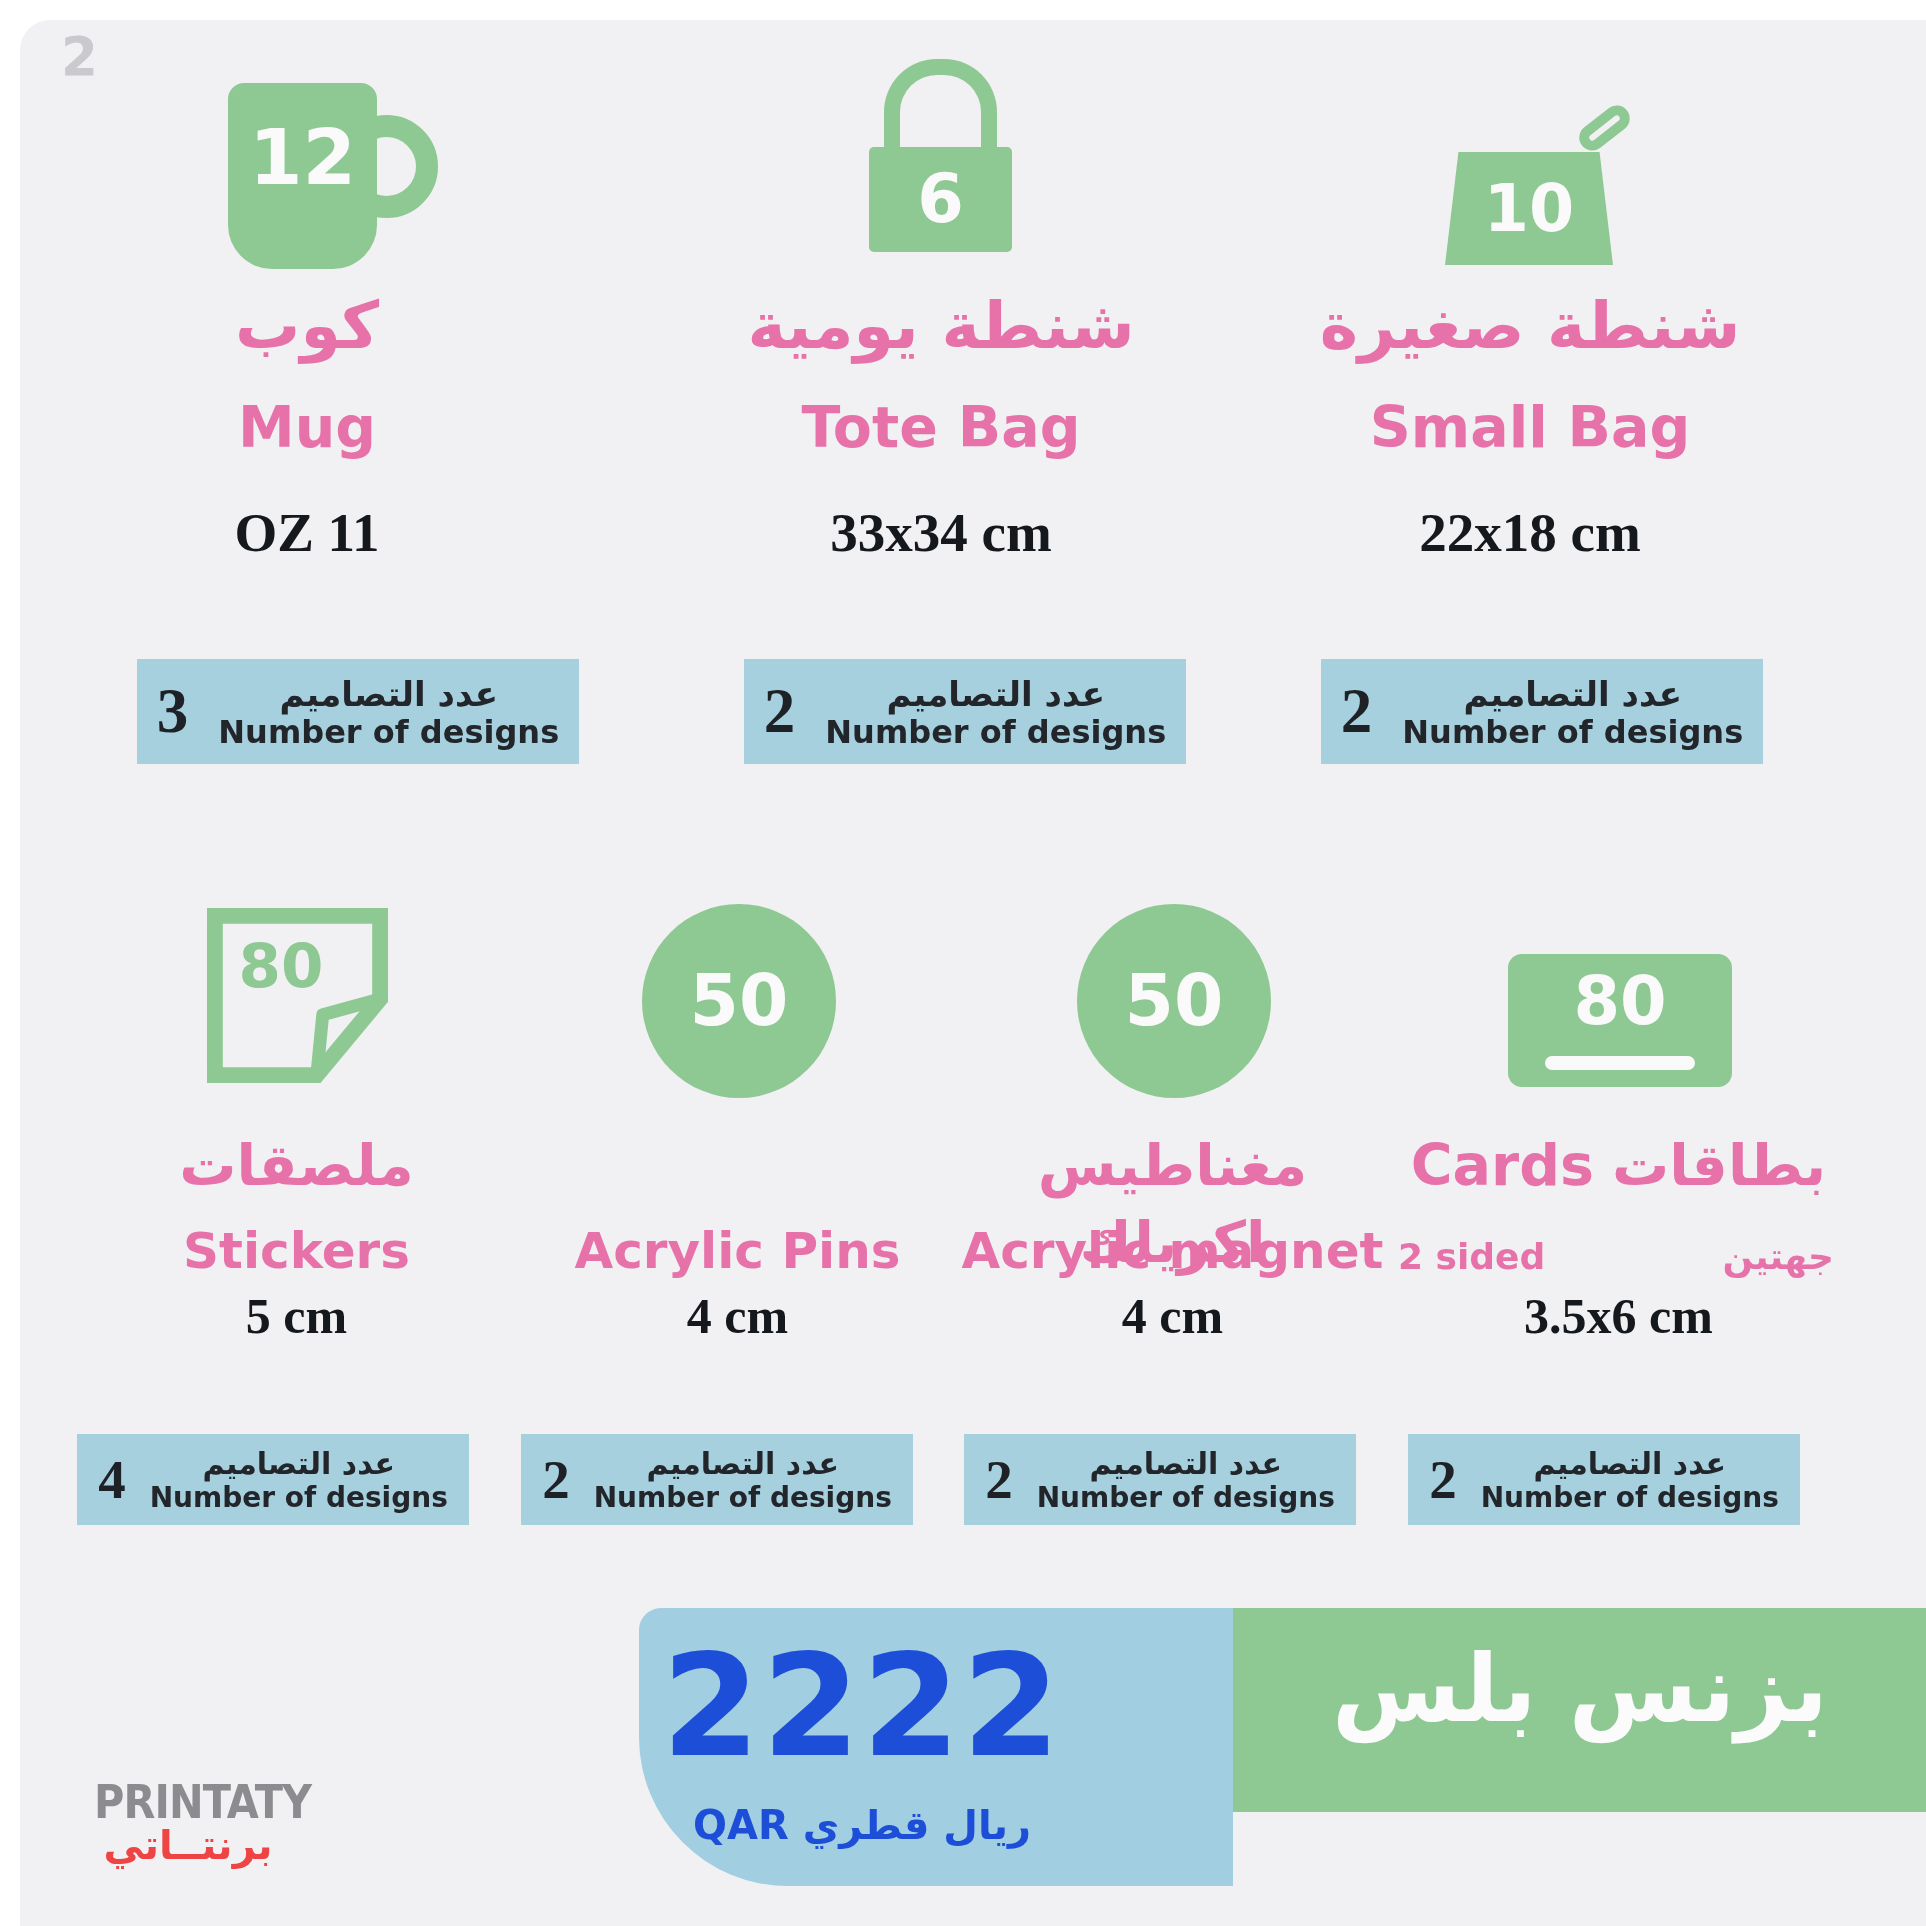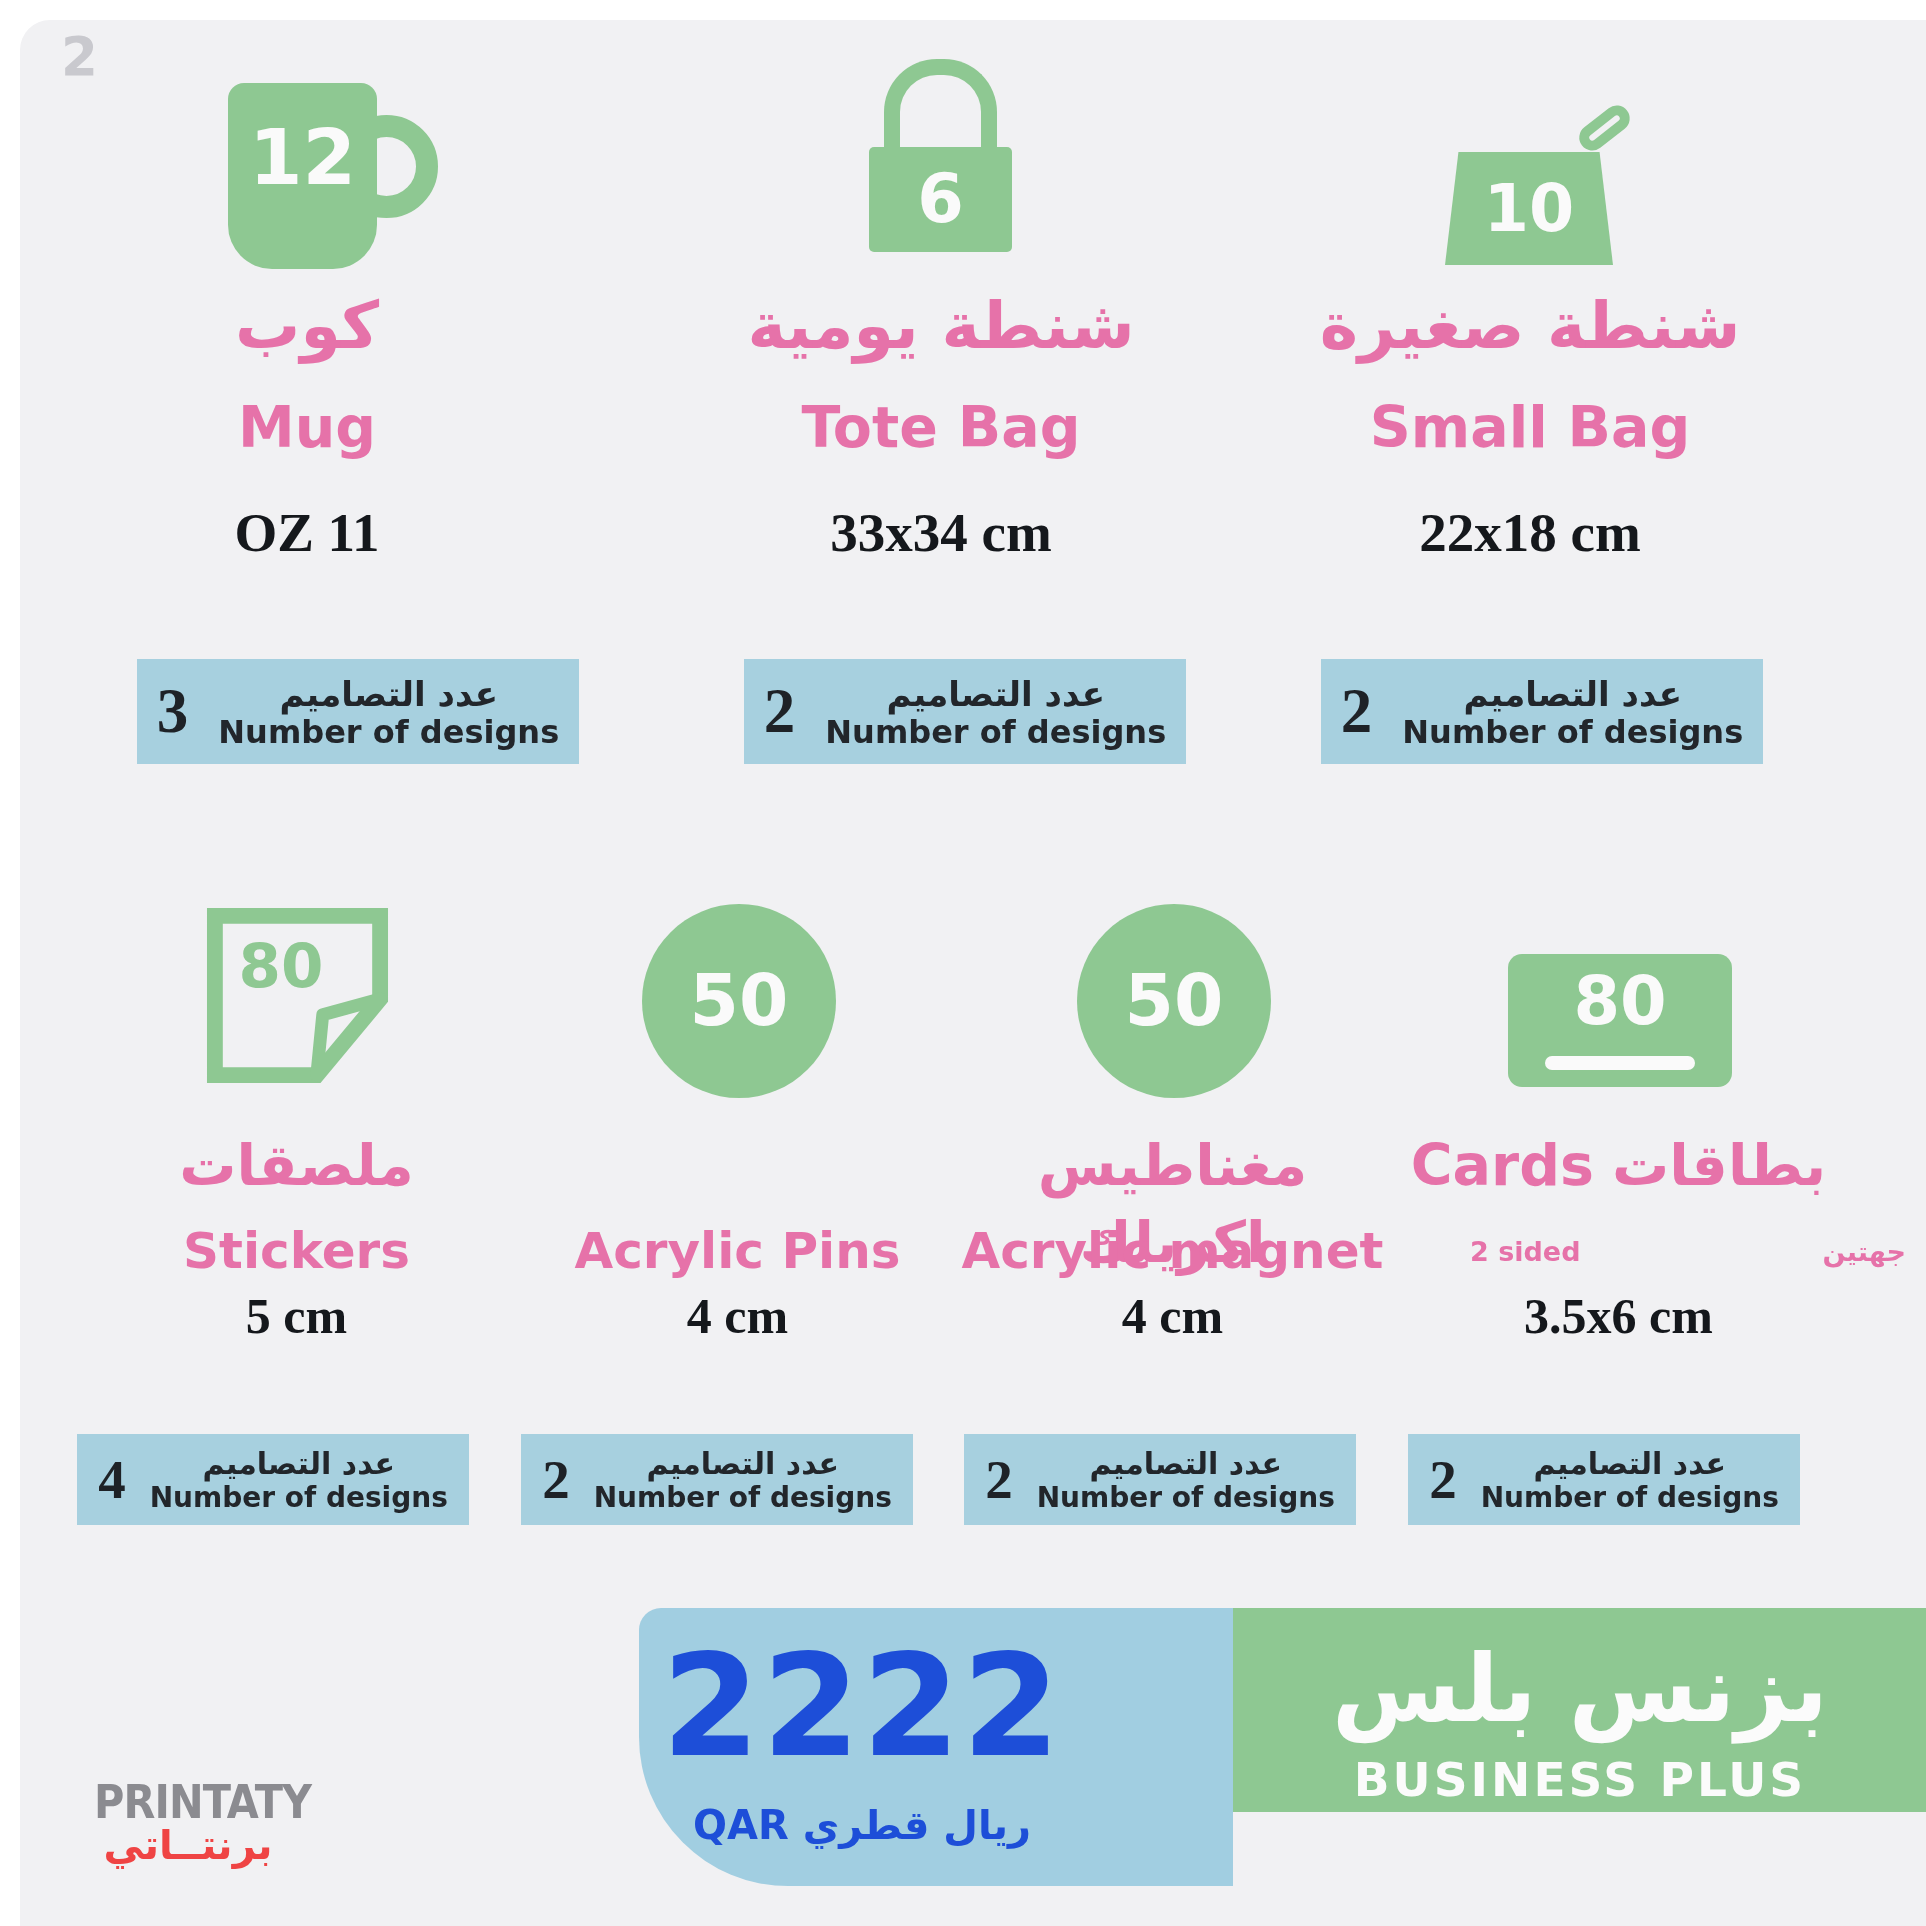--- a/index.html
+++ b/index.html
@@ -46,22 +46,22 @@
   .col2{position:absolute;width:455px;text-align:center;}
   .pink{color:#e672a9;font-weight:700;}
   .ar1{top:282px;font-size:65px;line-height:1.35;}
   .en1{top:394px;font-size:57px;}
   .size1{top:501px;font-size:55px;color:#15181c;font-weight:700;
          font-family:"Liberation Serif",serif;}
   .ar2{top:1127px;font-size:57px;line-height:1.35;}
   .en2{top:1222px;font-size:50px;}
   .size2{top:1287px;font-size:50px;color:#15181c;font-weight:700;font-family:"Liberation Serif",serif;}
   .cards-title{display:inline-flex;gap:18px;align-items:baseline;}
-  .cards-notes{left:1470px;top:1236px;width:436px;display:flex;justify-content:space-between;
-               font-size:27px;}
+  .cards-notes{left:1398px;top:1236px;width:436px;display:flex;justify-content:space-between;
+               font-size:36px;}
 
   
   .badge{position:absolute;top:659px;width:442px;height:105px;background:#a7d0df;
          display:flex;align-items:center;justify-content:center;gap:30px;}
   .badge.r2{top:1434px;width:392px;height:91px;gap:24px;}
   .bnum{font-family:"Liberation Serif",serif;font-weight:700;font-size:63px;color:#1e2227;}
   .r2 .bnum{font-size:55px;}
   .blabels{display:flex;flex-direction:column;text-align:center;color:#22262b;font-weight:700;}
   .blabels .bar{font-size:34px;line-height:1.25;}
   .blabels .ben{font-size:32px;line-height:1.1;}
@@ -219,19 +219,18 @@
       </span>
   </div>
 
   <div class="abs price-panel"></div>
   <div class="abs price-block">
     <div class="price-amount">2222</div>
     <div class="price-currency" dir="rtl">ريال قطري QAR</div>
   </div>
   <div class="abs plan-panel">
     <div class="plan-ar" dir="rtl">بزنس بلس</div>
-    <div class="plan-en">BUSINESS PLUS</div>
   </div>
 
   <div class="abs logo-en">PRINTATY</div>
   <div class="abs logo-ar" dir="rtl">برنتــاتي</div>
 </div>
 
 
 </body></html>

